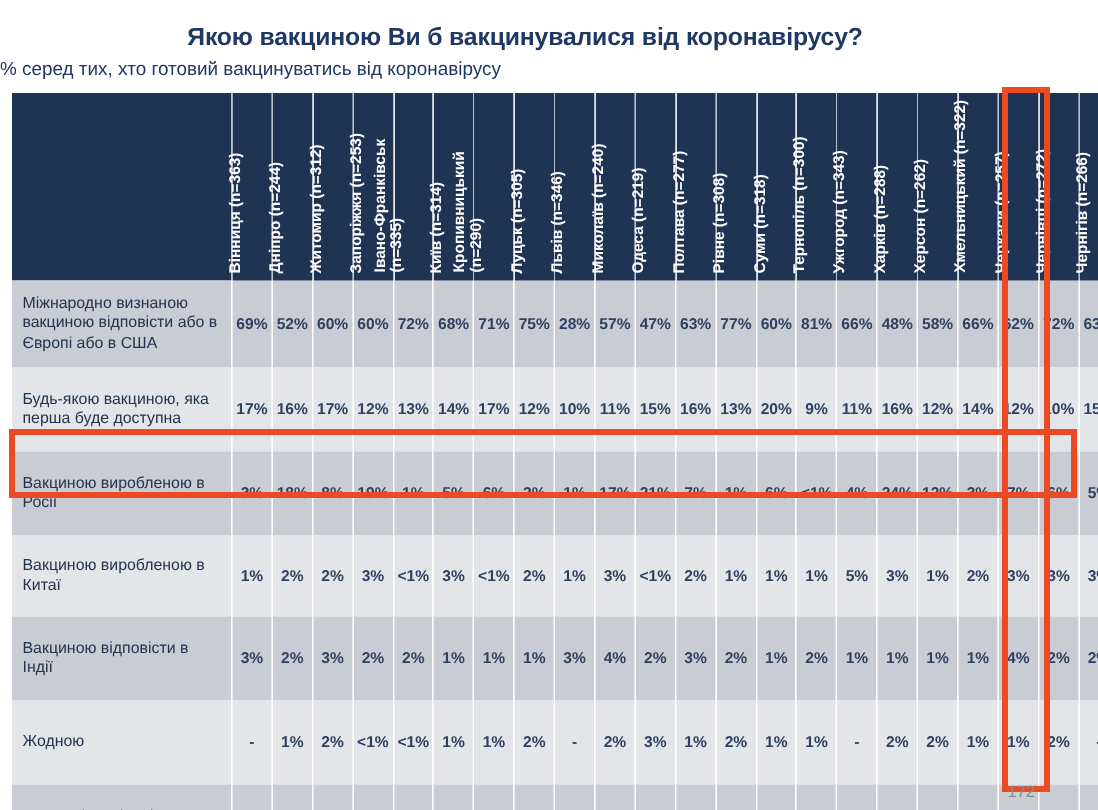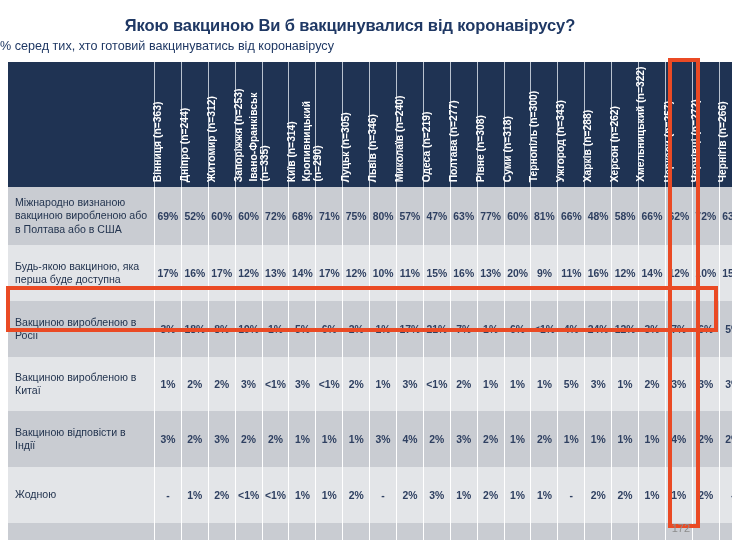--- a/index.html
+++ b/index.html
@@ -152,30 +152,30 @@
             </th>
           <th class="city">
               <span class="vlabel">Чернігів (n=266)</span>
             </th>
 
         </tr>
       </thead>
       <tbody>
 
         <tr class="shade r0">
-          <td class="rowlabel">Міжнародно визнаною вакциною виробленою або в Полтава або в США</td>
+          <td class="rowlabel">Міжнародно визнаною вакциною відповісти або в Європі або в США</td>
           <td>69%</td>
           <td>52%</td>
           <td>60%</td>
           <td>60%</td>
           <td>72%</td>
           <td>68%</td>
           <td>71%</td>
           <td>75%</td>
-          <td>80%</td>
+          <td>28%</td>
           <td>57%</td>
           <td>47%</td>
           <td>63%</td>
           <td>77%</td>
           <td>60%</td>
           <td>81%</td>
           <td>66%</td>
           <td>48%</td>
           <td>58%</td>
           <td>66%</td>

